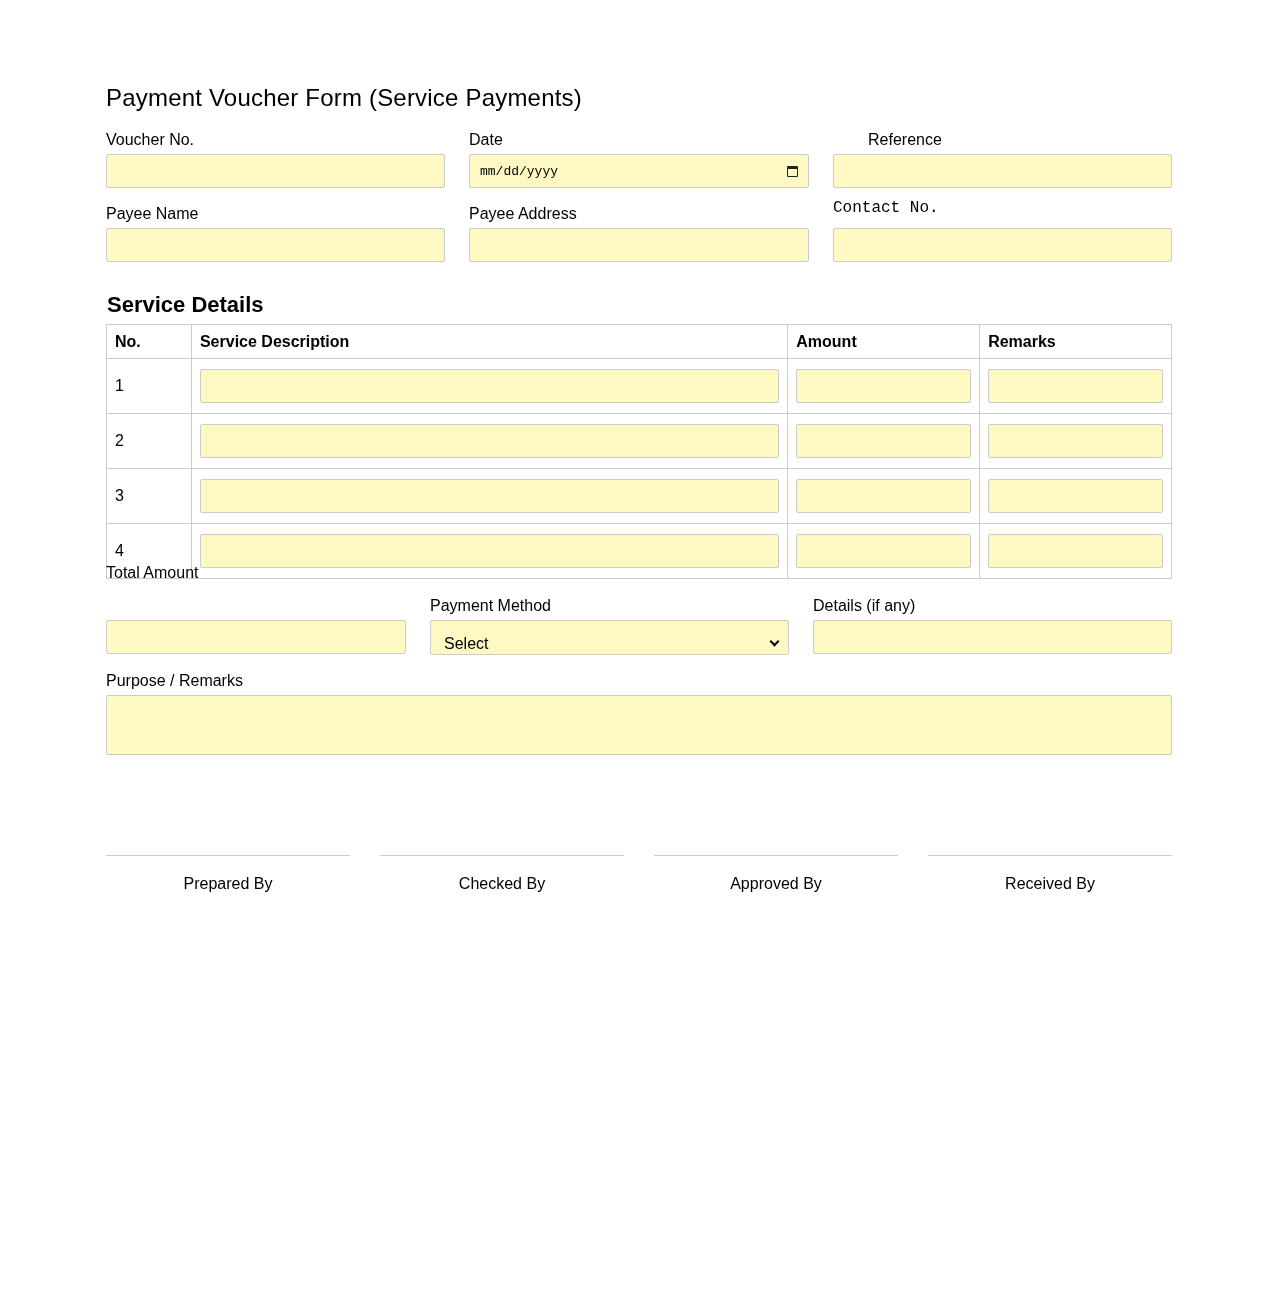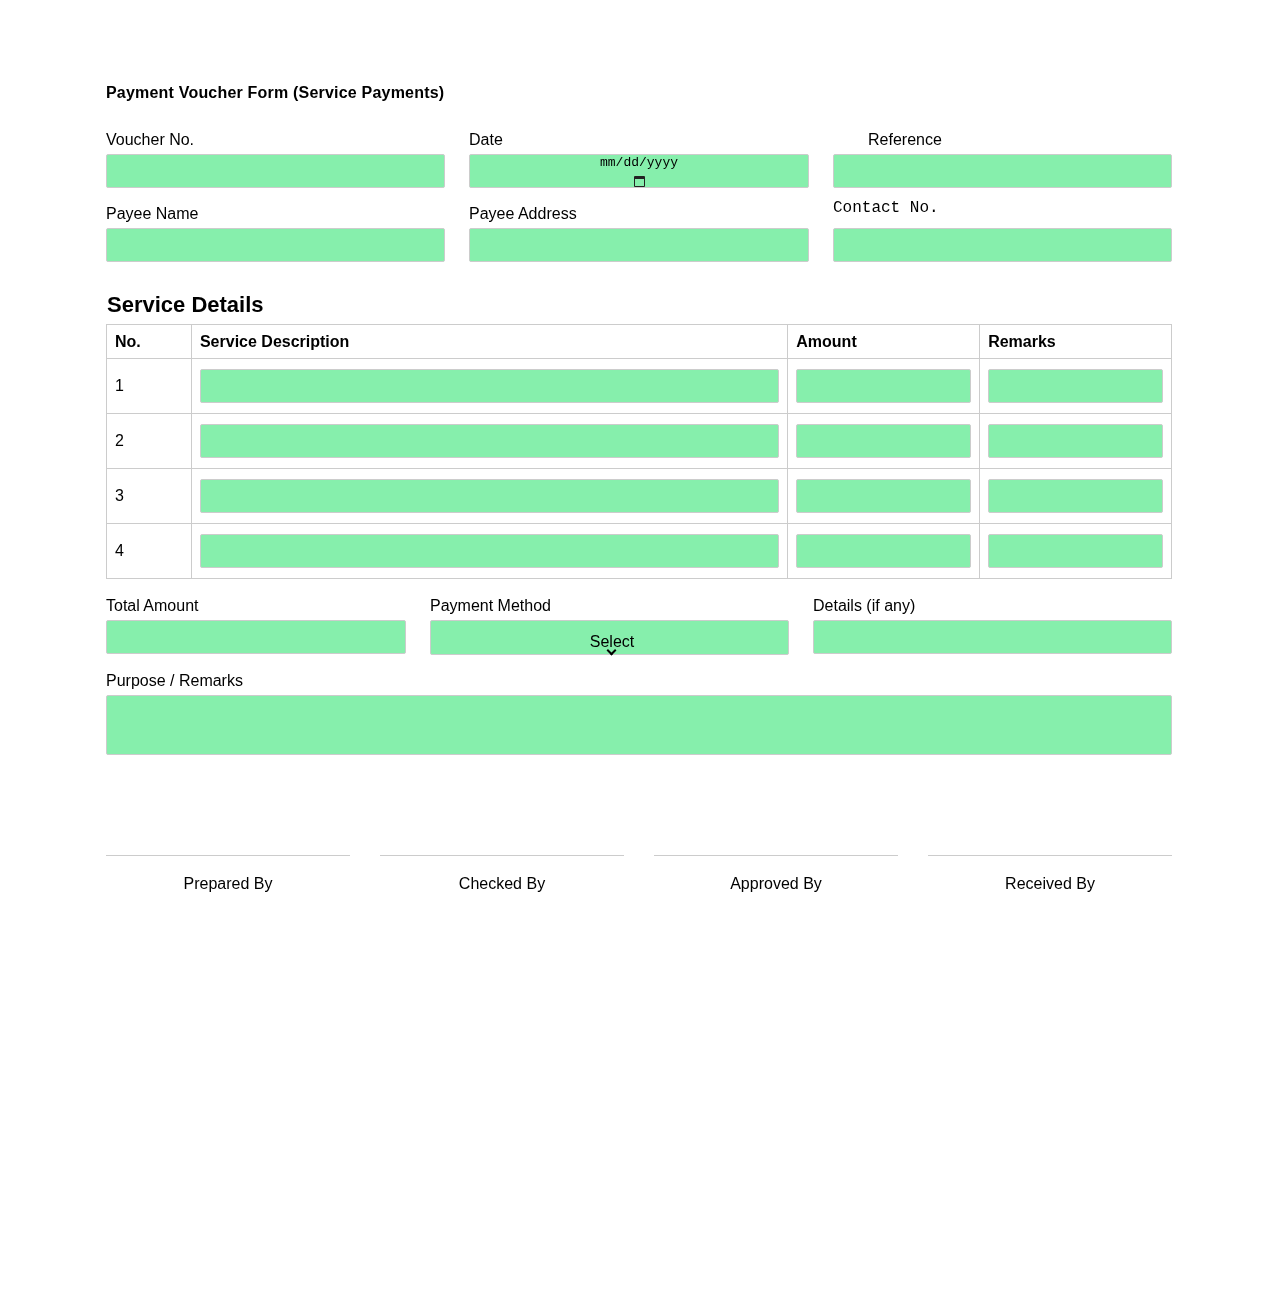--- a/index.html
+++ b/index.html
@@ -6,28 +6,28 @@
   html, body { margin: 0; padding: 0; background: #ffffff; }
   body {
     width: 1278px; height: 1300px;
     font-family: "Liberation Sans", sans-serif;
     color: #000;
     position: relative;
   }
   .page { position: absolute; left: 106px; top: 0; width: 1066px; }
   h1 {
     position: absolute; top: 84px; left: 0; margin: 0;
-    font-size: 16px; font-weight: bold; letter-spacing: 0.2px;
+    font-size: 24px; font-weight: normal; letter-spacing: 0.2px;
   }
   .field-label { font-size: 16px; position: absolute; }
   .input {
     position: absolute; height: 34px;
-    border: 1px solid #cccccc; border-radius: 2px; background: #86efac;
+    border: 1px solid #cccccc; border-radius: 2px; background: #fef9c3;
     font-family: "Liberation Sans", sans-serif; font-size: 16px;
-    padding: 0 8px; outline: none; flex-direction: column;
+    padding: 0 8px; outline: none;
   }
   .date-input {
     font-family: "Liberation Mono", monospace; font-size: 13px;
     display: flex; align-items: center; justify-content: space-between;
     padding: 0 10px 0 10px; color: #000;
   }
   .cal-icon {
     width: 11px; height: 11px; border: 1.5px solid #222; border-top-width: 3px; border-radius: 1px;
   }
   .section-title {
@@ -147,21 +147,21 @@
         <td>
             <input class="input cell-input" style="position: static;" value="">
           </td>
         <td>
             <input class="input cell-input" style="position: static;" value="">
           </td>
       </tr>
     </tbody>
   </table>
 
-  <span class="field-label" style="top:597px;left:0;">Total Amount</span>
+  <span class="field-label" style="top:564px;left:0;">Total Amount</span>
   <input class="input" style="top: 620px; left: 0px; width: 300px;" value="">
 
   <span class="field-label" style="top:597px;left:324px;">Payment Method</span>
   <div class="input select" style="top:620px;left:324px;width:359px;height:35px;">
     <span>Select</span>
     <span class="chev"></span>
   </div>
 
   <span class="field-label" style="top:597px;left:707px;">Details (if any)</span>
   <input class="input" style="top: 620px; left: 707px; width: 359px;" value="">

